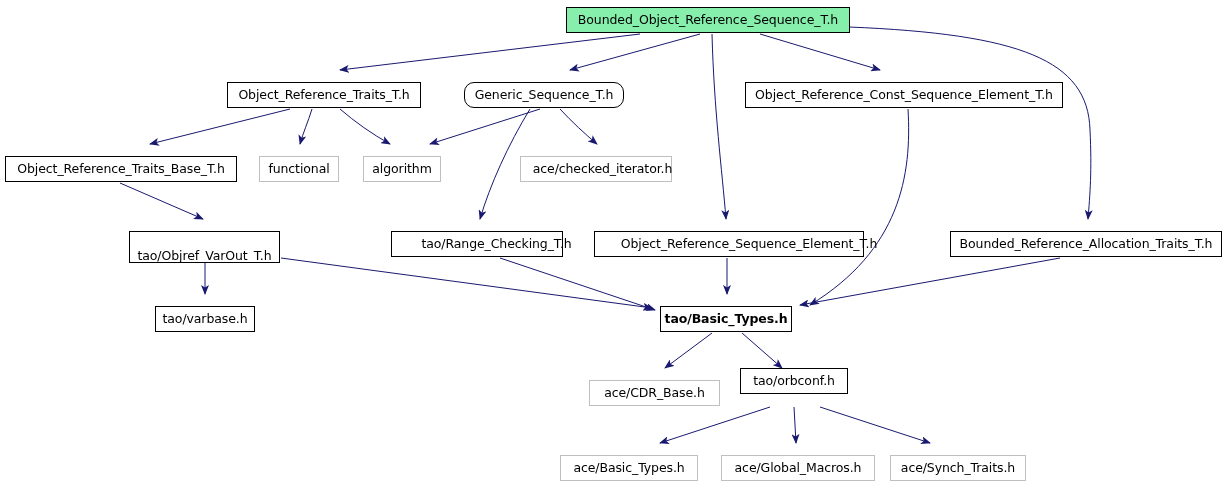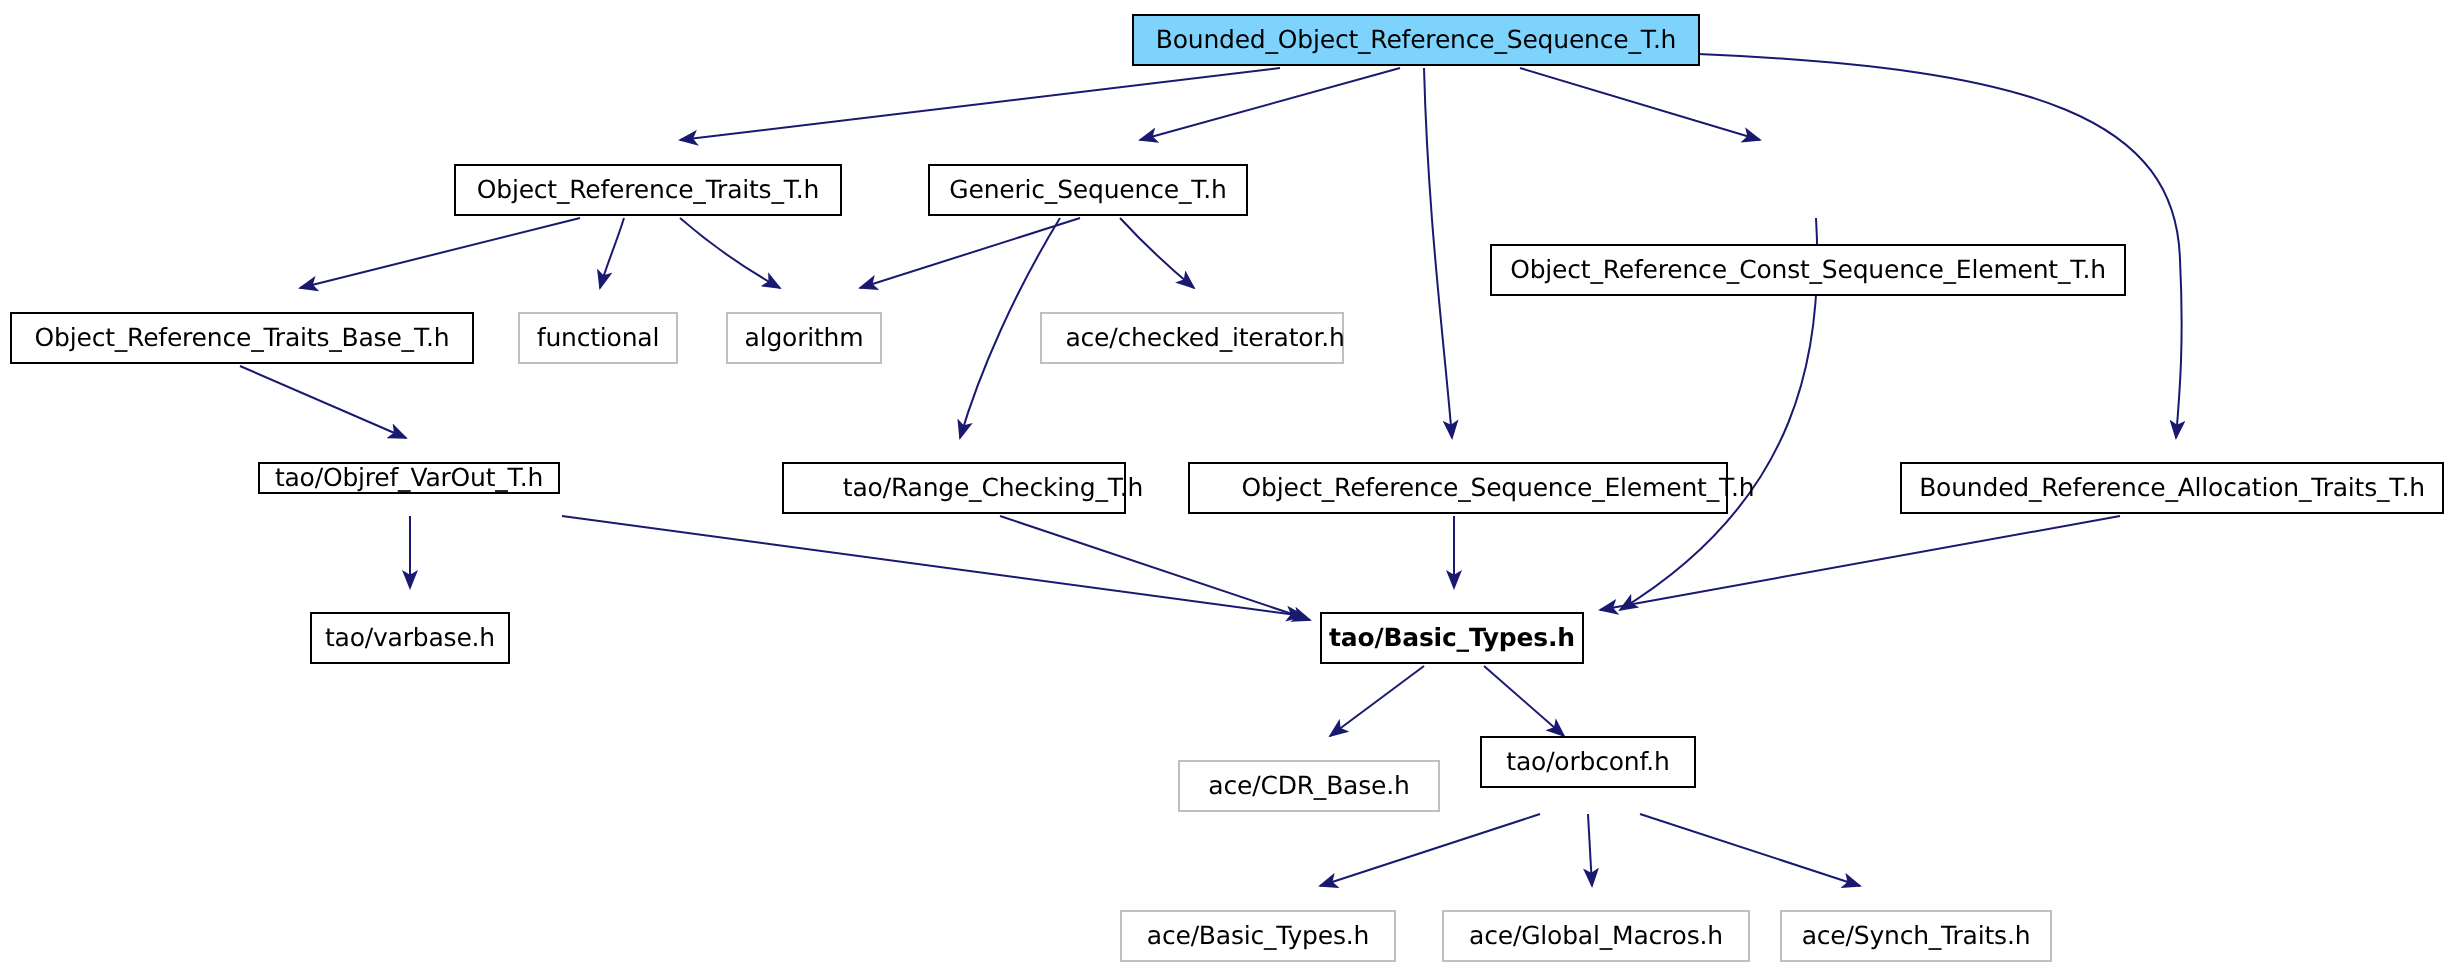--- a/index.html
+++ b/index.html
@@ -34,21 +34,21 @@
     white-space: nowrap;
     z-index: 5;
   }
   .node .label {
     font-size: 12.5px;
     line-height: 1;
     color: #000000;
     letter-spacing: -0.1px;
   }
   .node.root {
-    background: #7dd3fc;
+    background: #86efac;
     border: 1px solid #000000;
   }
   .node.external {
     border: 1px solid #bfbfbf;
   }
 </style>
 </head>
 <body>
 
 <div id="canvas">
@@ -86,39 +86,39 @@
       </g>
   </svg>
 
   <div id="node-group">
       <div class="node root" style="left: 566px; top: 7px; width: 284px; height: 26px;">
         <span class="label">Bounded_Object_Reference_Sequence_T.h</span>
       </div>
       <div class="node" style="left: 227px; top: 82px; width: 194px; height: 26px;">
         <span class="label">Object_Reference_Traits_T.h</span>
       </div>
-      <div class="node" style="left: 464px; top: 82px; width: 160px; height: 26px;">
+      <div class="node" style="left: 464px; top: 82px; width: 160px; height: 26px; border-radius: 10px;">
         <span class="label">Generic_Sequence_T.h</span>
       </div>
-      <div class="node" style="left: 745px; top: 82px; width: 318px; height: 26px; margin-top: 40px;">
+      <div class="node" style="left: 745px; top: 82px; width: 318px; height: 26px;">
         <span class="label">Object_Reference_Const_Sequence_Element_T.h</span>
       </div>
       <div class="node" style="left: 5px; top: 156px; width: 232px; height: 26px;">
         <span class="label">Object_Reference_Traits_Base_T.h</span>
       </div>
       <div class="node external" style="left: 259px; top: 156px; width: 80px; height: 26px;">
         <span class="label">functional</span>
       </div>
       <div class="node external" style="left: 363px; top: 156px; width: 78px; height: 26px;">
         <span class="label">algorithm</span>
       </div>
       <div class="node external" style="left: 520px; top: 156px; width: 152px; height: 26px; padding-left: 13px;">
         <span class="label">ace/checked_iterator.h</span>
       </div>
-      <div class="node" style="left: 129px; top: 231px; width: 151px; height: 16px;">
+      <div class="node" style="left: 129px; top: 231px; width: 151px; height: 32px; align-items: flex-end;">
         <span class="label">tao/Objref_VarOut_T.h</span>
       </div>
       <div class="node" style="left: 391px; top: 231px; width: 172px; height: 26px; padding-left: 39px;">
         <span class="label">tao/Range_Checking_T.h</span>
       </div>
       <div class="node" style="left: 594px; top: 231px; width: 270px; height: 26px; padding-left: 40px;">
         <span class="label">Object_Reference_Sequence_Element_T.h</span>
       </div>
       <div class="node" style="left: 950px; top: 231px; width: 272px; height: 26px;">
         <span class="label">Bounded_Reference_Allocation_Traits_T.h</span>

